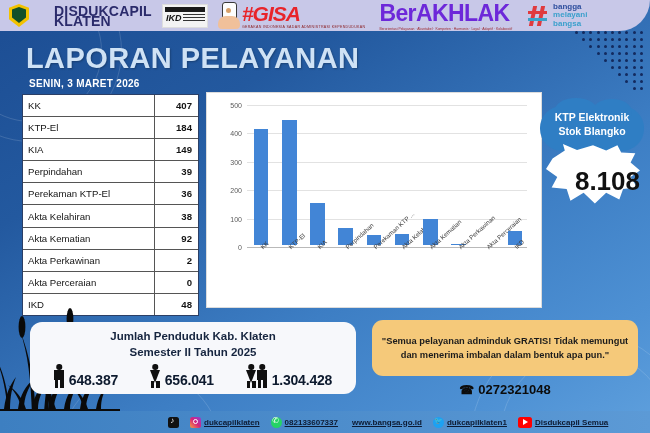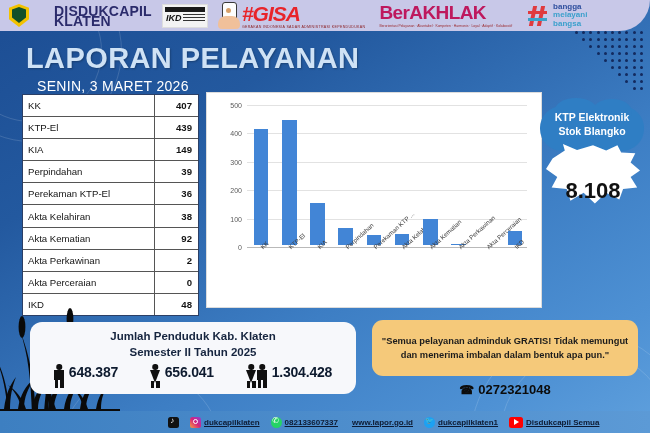--- a/index.html
+++ b/index.html
@@ -42,21 +42,21 @@
   .ikd-logo .lines{position:absolute;left:20px;top:9px;width:22px;height:9px;
     background:repeating-linear-gradient(#333 0 1.4px,transparent 1.4px 3px);}
   .phone-ill{margin-left:8px;width:26px;height:27px;position:relative;}
   .phone-ill .ph{position:absolute;left:6px;top:0;width:13px;height:20px;background:#fdfdfd;border:1.2px solid #3a3a3a;border-radius:3px;}
   .phone-ill .dot{position:absolute;left:10px;top:6px;width:5px;height:5px;border-radius:50%;background:#d9a06a;}
   .phone-ill .hand{position:absolute;left:2px;top:14px;width:22px;height:13px;background:#f0c09a;border-radius:8px 8px 4px 4px;}
   .gisa{position:relative;}
   .gisa .big{font-size:21px;font-weight:bold;color:#e8242a;letter-spacing:-1px;font-style:italic;}
   .gisa .sub{font-size:3.6px;color:#8b1f22;letter-spacing:.3px;margin-top:-1px;}
   .berakhlak{margin-left:14px;position:relative;}
-  .berakhlak .big{font-size:19px;font-weight:bold;color:#be185d;letter-spacing:-.6px;}
+  .berakhlak .big{font-size:23px;font-weight:bold;color:#6d28d9;letter-spacing:-.6px;}
   .berakhlak .sub{font-size:3.4px;color:#9b2a2e;line-height:4.4px;margin-top:0px;}
   .bangga{margin-left:16px;display:flex;align-items:center;}
   .bangga .mark{width:22px;height:22px;position:relative;}
   .bangga .mark .s1{position:absolute;left:3px;top:1px;width:4px;height:20px;background:#e03a3e;transform:skewX(-12deg);}
   .bangga .mark .s2{position:absolute;left:11px;top:1px;width:4px;height:20px;background:#e03a3e;transform:skewX(-12deg);}
   .bangga .mark .h1{position:absolute;left:0px;top:6px;width:19px;height:3.5px;background:#e03a3e;}
   .bangga .mark .h2{position:absolute;left:0px;top:13px;width:19px;height:3.5px;background:#3aa3c9;}
   .bangga .txt{margin-left:3px;font-size:8px;font-weight:bold;color:#2f4f9e;line-height:8.4px;}
   .bangga .txt .b2{color:#3ba0cc;}
   
@@ -64,22 +64,22 @@
   #dots i{position:absolute;width:3px;height:3px;background:#132a5e;border-radius:50%;display:block;}
   
   .ring{position:absolute;border:1px solid rgba(255,255,255,.14);border-radius:50%;}
   
   #title{
     position:absolute;left:26px;top:42px;width:420px;
     font-size:29px;font-weight:bold;color:#cfe2f5;letter-spacing:.4px;
     text-shadow:1px 1px 2px rgba(0,0,0,.25);
   }
   #subtitle{
-    position:absolute;left:37px;top:78px;
-    font-size:14px;font-weight:normal;color:#ffffff;letter-spacing:.3px;
+    position:absolute;left:29px;top:78px;
+    font-size:10px;font-weight:bold;color:#ffffff;letter-spacing:.3px;
   }
   
   #table{
     position:absolute;left:22px;top:94px;width:175px;
     border:1.5px solid #2b3f66;background:#ffffff;
     font-size:9.6px;color:#141414;
   }
   #table .row{display:flex;border-bottom:1px solid #555;height:21.1px;align-items:center;}
   #table .row:last-child{border-bottom:none;}
   #table .lab{flex:1;padding-left:5px;font-weight:500;}
@@ -104,30 +104,30 @@
     position:absolute;left:4px;top:0;width:104px;height:45px;background:#2f7ec4;
     border-radius:22px;box-shadow:0 0 0 0 #2f7ec4;
   }
   #burst .cloud::before{content:"";position:absolute;left:14px;top:-8px;width:44px;height:28px;border-radius:50%;background:#2f7ec4;}
   #burst .cloud::after{content:"";position:absolute;right:12px;top:-7px;width:40px;height:26px;border-radius:50%;background:#2f7ec4;}
   #burst .ct{position:absolute;left:4px;top:5px;width:104px;text-align:center;font-size:10.5px;font-weight:bold;color:#fff;line-height:13.5px;z-index:3;}
   #burst .star{
     position:absolute;left:10px;top:38px;width:94px;height:66px;background:#ffffff;
     clip-path:polygon(7% 22%,20% 10%,18% 0%,33% 9%,50% 2%,64% 10%,76% 2%,80% 13%,95% 14%,90% 28%,100% 40%,90% 50%,97% 66%,82% 68%,78% 84%,64% 74%,52% 90%,40% 74%,26% 86%,22% 68%,6% 66%,12% 50%,0% 38%);
   }
-  #burst .num{position:absolute;left:10px;top:72px;width:94px;text-align:center;font-size:22px;font-weight:bold;color:#111;z-index:4;}
+  #burst .num{position:absolute;left:10px;top:60px;width:94px;text-align:right;font-size:26px;font-weight:bold;color:#111;z-index:4;}
   
   #popcard{
     position:absolute;left:30px;top:322px;width:326px;height:72px;
     background:#f7f8fb;border-radius:12px;
   }
   #popcard .t1{position:absolute;left:0;top:8px;width:100%;text-align:center;font-size:11.5px;font-weight:bold;color:#16253f;}
   #popcard .t2{position:absolute;left:0;top:24px;width:100%;text-align:center;font-size:11.5px;font-weight:bold;color:#16253f;}
   #popcard .stats{position:absolute;left:0;top:42px;width:100%;display:flex;align-items:center;justify-content:space-around;padding:0 8px;box-sizing:border-box;}
-  .stat{display:flex;align-items:flex-start;}
+  .stat{display:flex;align-items:flex-end;}
   .stat .n{font-size:14px;font-weight:bold;color:#0d1a2e;margin-left:4px;letter-spacing:-.2px;}
   .fig{width:11px;height:24px;position:relative;}
   .fig .head{position:absolute;left:50%;top:0;width:5.5px;height:5.5px;border-radius:50%;background:#101010;transform:translateX(-50%);}
   .fig .body{position:absolute;left:50%;top:6px;width:10px;height:10px;background:#101010;transform:translateX(-50%);}
   .fig .lg1{position:absolute;left:1px;top:15px;width:3.4px;height:9px;background:#101010;}
   .fig .lg2{position:absolute;right:1px;top:15px;width:3.4px;height:9px;background:#101010;}
   .fig.female .body{width:0;height:0;background:transparent;border-left:5.6px solid transparent;border-right:5.6px solid transparent;border-top:13px solid #101010;top:6px;}
   .fig.female .lg1,.fig.female .lg2{top:17px;height:7px;}
   
   #gratis{
@@ -276,21 +276,21 @@
   <div id="title">LAPORAN PELAYANAN</div>
   <div id="subtitle">SENIN, 3 MARET 2026</div>
 
   <div id="table">
       <div class="row">
         <div class="lab">KK</div>
         <div class="val">407</div>
       </div>
       <div class="row">
         <div class="lab">KTP-El</div>
-        <div class="val">439</div>
+        <div class="val">184</div>
       </div>
       <div class="row">
         <div class="lab">KIA</div>
         <div class="val">149</div>
       </div>
       <div class="row">
         <div class="lab">Perpindahan</div>
         <div class="val">39</div>
       </div>
       <div class="row">
@@ -443,21 +443,21 @@
         </div>
         <div class="fitem">
           <span class="sicon ig"></span>
           <span class="lbl">dukcapilklaten</span>
         </div>
         <div class="fitem">
           <span class="sicon wa"></span>
           <span class="lbl">082133607337</span>
         </div>
         <div class="fitem">
-          <span class="lbl">www.lapor.go.id</span>
+          <span class="lbl">www.bangsa.go.id</span>
         </div>
         <div class="fitem">
           <span class="sicon tw"></span>
           <span class="lbl">dukcapilklaten1</span>
         </div>
         <div class="fitem">
           <span class="sicon yt"></span>
           <span class="lbl">Disdukcapil Semua</span>
         </div>
       </div>

